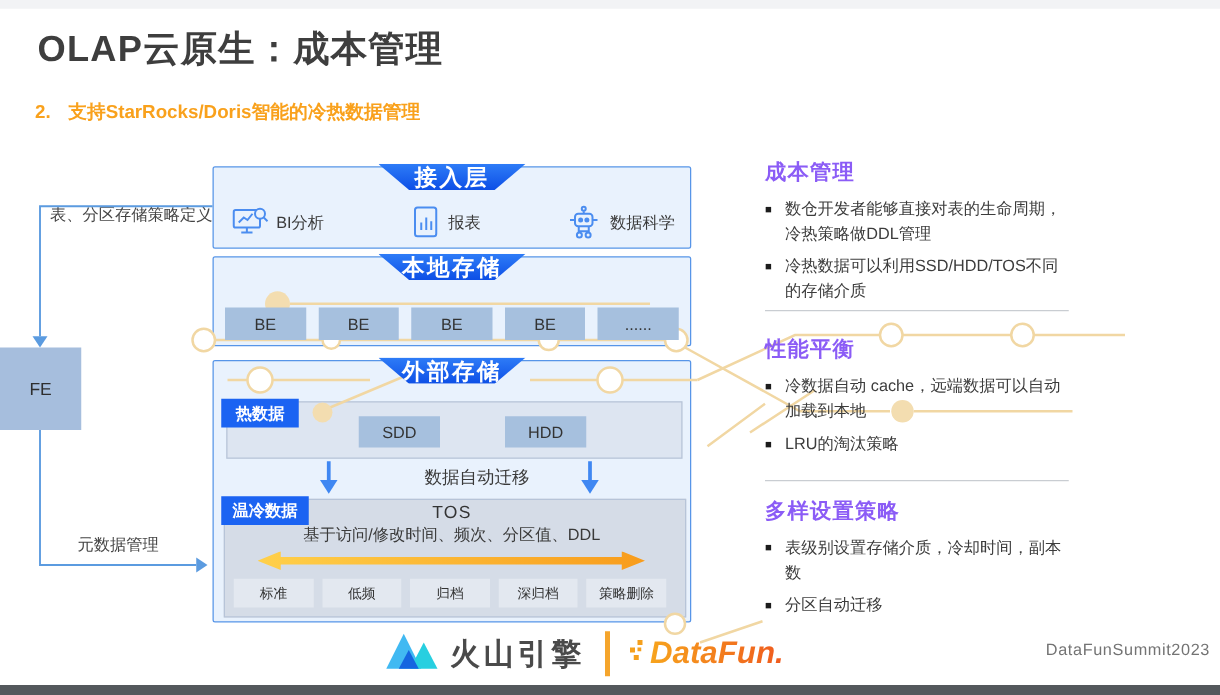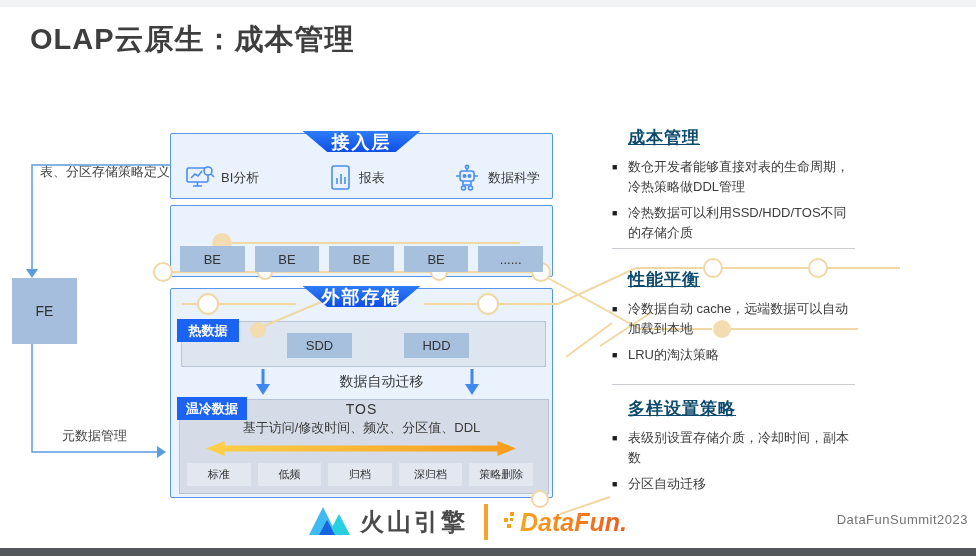--- a/index.html
+++ b/index.html
@@ -4,21 +4,21 @@
 <style>
   html,body{margin:0;padding:0;background:#fff;}
   .slide{position:relative;width:976px;height:556px;background:#ffffff;overflow:hidden;
          font-family:"Liberation Sans","DejaVu Sans",sans-serif;}
   .topstrip{position:absolute;top:0;left:0;right:0;height:7px;background:#f2f3f5;}
   .title{position:absolute;left:30px;top:20px;font-size:29px;font-weight:bold;color:#3e3e3e;letter-spacing:1px;}
   .subtitle{position:absolute;left:28px;top:80px;font-size:15px;font-weight:bold;color:#f9a11c;}
   .subtitle .no{margin-right:14px;}
   .policy-label{position:absolute;left:40px;top:142px;font-size:13px;color:#454545;margin-top:21px;}
   .meta-label{position:absolute;left:62px;top:427px;font-size:13px;color:#454545;}
-  .fe-box{position:absolute;left:12px;top:278px;width:65px;height:66px;background:#a6bedd;
+  .fe-box{position:absolute;left:0;top:278px;width:65px;height:66px;background:#a6bedd;
           display:flex;align-items:center;justify-content:center;font-size:14px;color:#2e2e2e;}
   
   .layer-box{position:absolute;left:170px;width:383px;background:#e9f2fd;border:1.5px solid #5795e8;border-radius:2px;box-sizing:border-box;}
   #box-access{top:133px;height:66px;}
   #box-local{top:205px;height:72px;}
   #box-external{top:288px;height:210px;}
   .banner{position:absolute;left:50%;top:-3px;transform:translateX(-50%);width:118px;height:21px;
           background:linear-gradient(180deg,#2e7cf7,#0d4fe6);
           clip-path:polygon(0 0,100% 0,79% 100%,21% 100%);
           color:#fff;font-weight:bold;font-size:18px;letter-spacing:2px;
@@ -45,21 +45,21 @@
   .cold-desc{position:absolute;left:0;right:0;top:130px;text-align:center;font-size:13px;color:#3a3a3a;z-index:4;}
   .tier-arrow{position:absolute;left:35px;top:152px;width:310px;height:15px;z-index:4;
               background:linear-gradient(90deg,#ffd04a,#f89c1c);
               clip-path:polygon(0 50%,6% 0,6% 30%,94% 30%,94% 0,100% 50%,94% 100%,94% 70%,6% 70%,6% 100%);}
   .tier-row{position:absolute;left:16px;width:346px;top:174px;display:flex;gap:7px;z-index:4;}
   .tier{flex:1;height:23px;background:#e3e8f0;display:flex;align-items:center;justify-content:center;
         font-size:11px;color:#333;}
   
   .section{position:absolute;left:612px;width:240px;z-index:4;}
   #sec-0{top:126px;} #sec-1{top:268px;} #sec-2{top:397px;}
-  .section h3{margin:0 0 8px 16px;font-size:17px;font-weight:bold;color:#0c4a6e;letter-spacing:1px;text-decoration:underline;}
+  .section h3{margin:0 0 8px 0;font-size:17px;font-weight:bold;color:#8b5cf6;letter-spacing:1px;}
   .section ul{margin:0;padding:0;list-style:none;}
   .section li{position:relative;padding-left:16px;font-size:13px;color:#3c3c3c;line-height:20px;margin-top:6px;}
   .section li .marker{position:absolute;left:0;top:0;font-size:9px;color:#1c1c1c;line-height:20px;}
   .divider{position:absolute;left:612px;width:243px;height:1px;background:#c9cdd2;z-index:4;}
   #div-0{top:248px;} #div-1{top:384px;}
   
   .deco{position:absolute;left:0;top:0;z-index:3;pointer-events:none;}
   .connectors{position:absolute;left:0;top:0;z-index:4;pointer-events:none;}
   
   .bottombar{position:absolute;left:0;right:0;bottom:0;height:8px;background:#54585c;}
@@ -72,20 +72,23 @@
                 -webkit-background-clip:text;background-clip:text;text-align:right;-webkit-text-fill-color:transparent;}
   .summit{position:absolute;right:8px;top:512px;font-size:13px;color:#737373;letter-spacing:0.5px;z-index:5;}
 </style>
 </head>
 <body>
 
 <div class="slide">
   <div class="topstrip"></div>
 
   <div class="title">OLAP云原生：成本管理</div>
+  <div class="subtitle">
+    <span class="no">2.</span><span>支持StarRocks/Doris智能的冷热数据管理</span>
+  </div>
 
   <svg class="deco" width="976" height="556">
     <g stroke="#f1d7a3" stroke-width="2" fill="none">
       <path d="M232,243 H520"></path>
       <path d="M172,272 H258 M272,272 H431 M447,272 H532"></path>
       <path d="M548,278 L640,329 H712 M731,329 H858"></path>
       <path d="M182,304 H296 M424,304 H478 M498,304 H558"></path>
       <path d="M558,304 L636,268 H704 M722,268 H809 M827,268 H900"></path>
       <path d="M264,326 L345,292"></path>
       <path d="M600,346 L652,312 M566,357 L612,323"></path>
@@ -165,20 +168,21 @@
             <circle cx="11.5" cy="24" r="2"></circle>
               <circle cx="18.5" cy="24" r="2"></circle>
           </svg>
         </span>
         <span class="access-label">数据科学</span>
       </div>
     </div>
   </div>
 
   <div class="layer-box" id="box-local">
+    <div class="banner">本地存储</div>
     <div class="be-row">
       <div class="be">BE</div>
       <div class="be">BE</div>
       <div class="be">BE</div>
       <div class="be">BE</div>
       <div class="be">......</div>
     </div>
   </div>
 
   <div class="layer-box" id="box-external">

